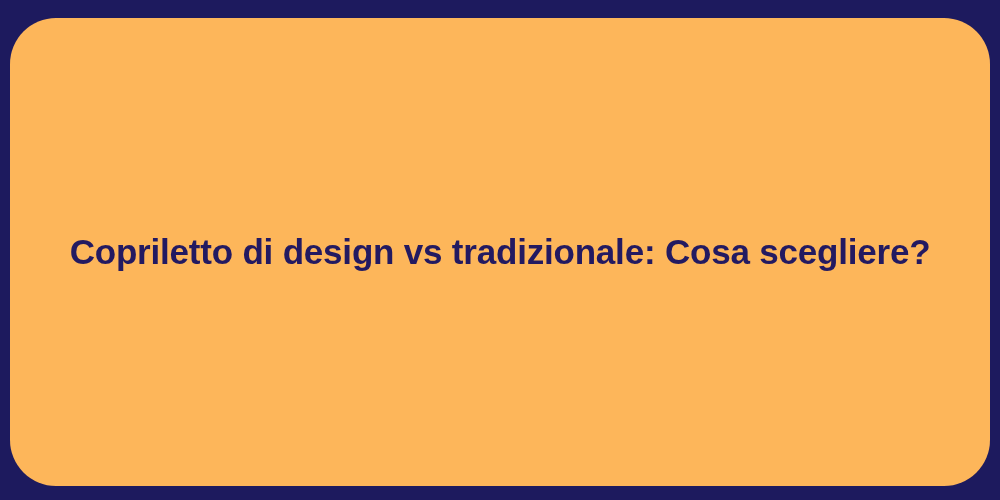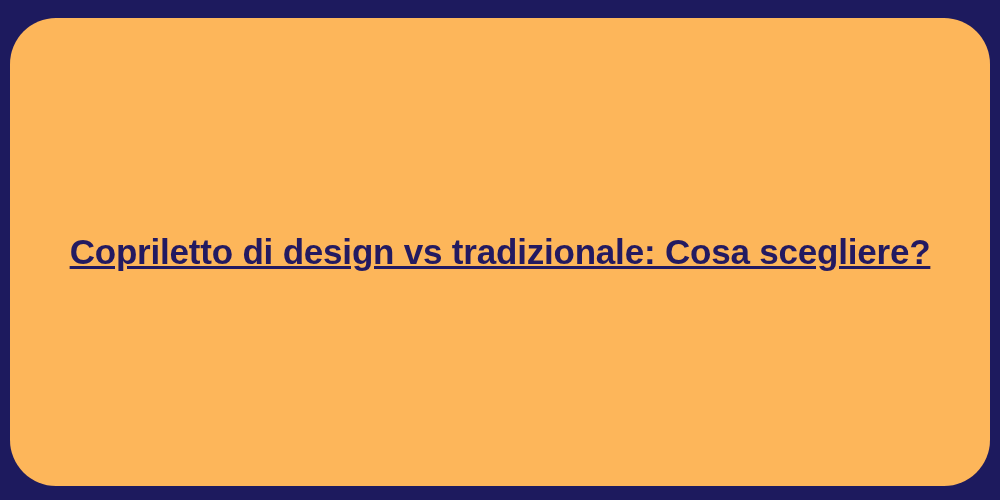--- a/index.html
+++ b/index.html
@@ -49,21 +49,20 @@
   .headline {
     margin: 0;
     color: #231a61;
     font-family: "Liberation Sans", sans-serif;
     font-size: 35px;
     font-weight: bold;
     line-height: 1.25;
     letter-spacing: -0.2px;
     text-align: center;
     white-space: nowrap;
-    text-decoration: underline;
   }
 </style>
 </head>
 <body>
 
 <div class="stage">
   <div class="card">
     <div class="card-inner">
       <h1 class="headline">Copriletto di design vs tradizionale: Cosa scegliere?</h1>
     </div>

